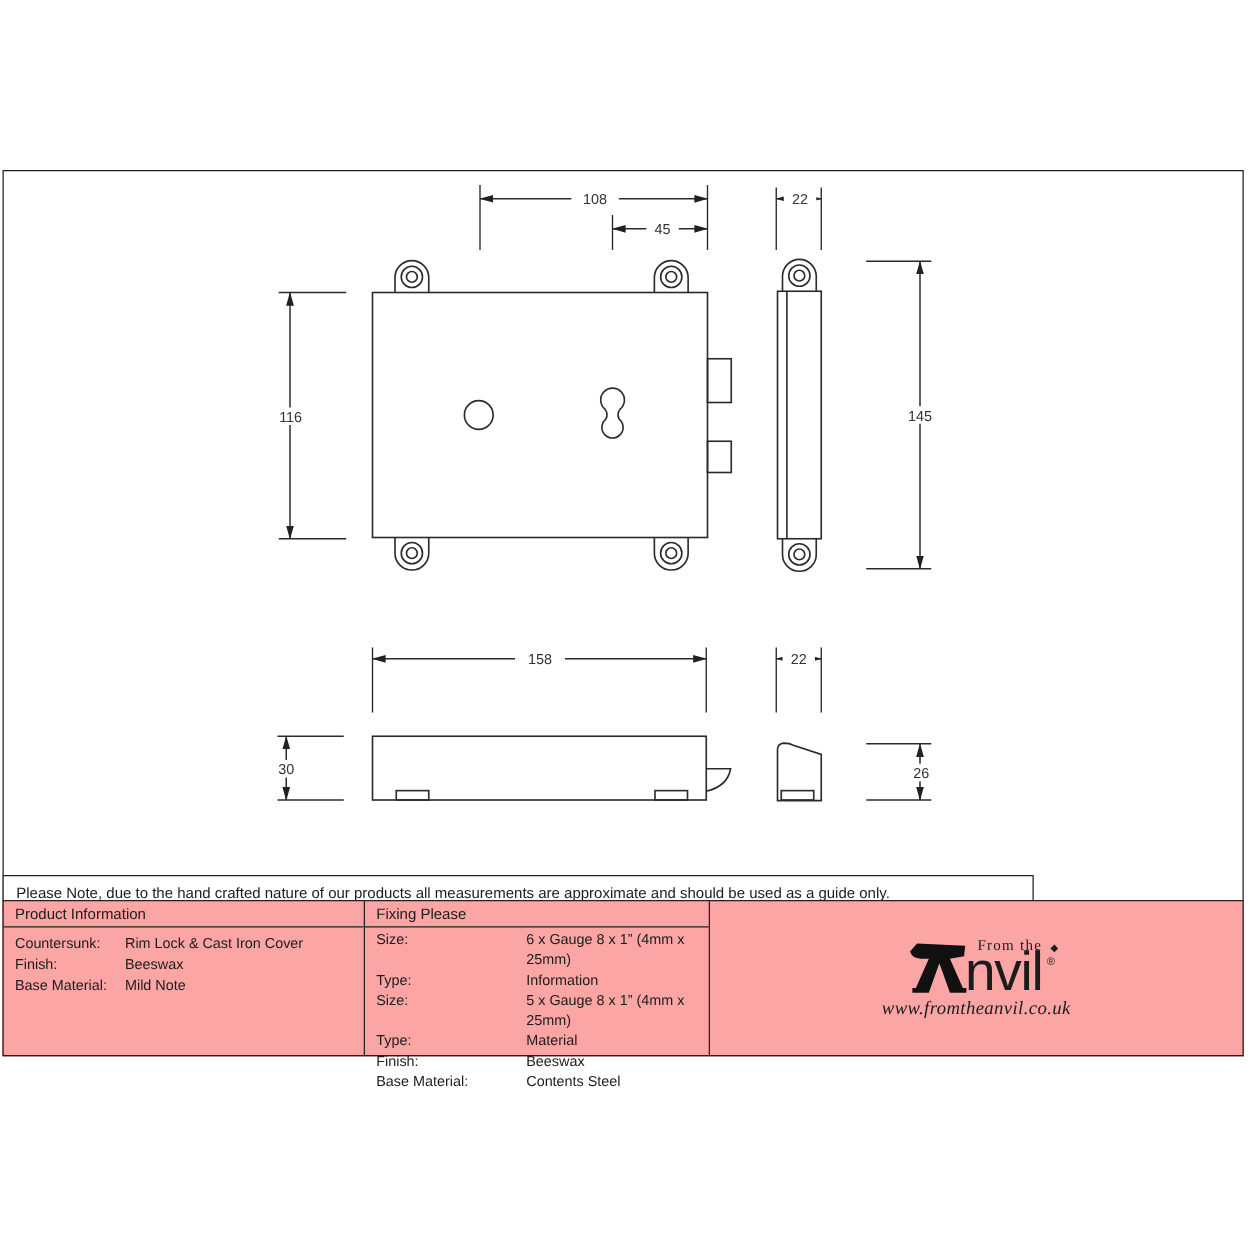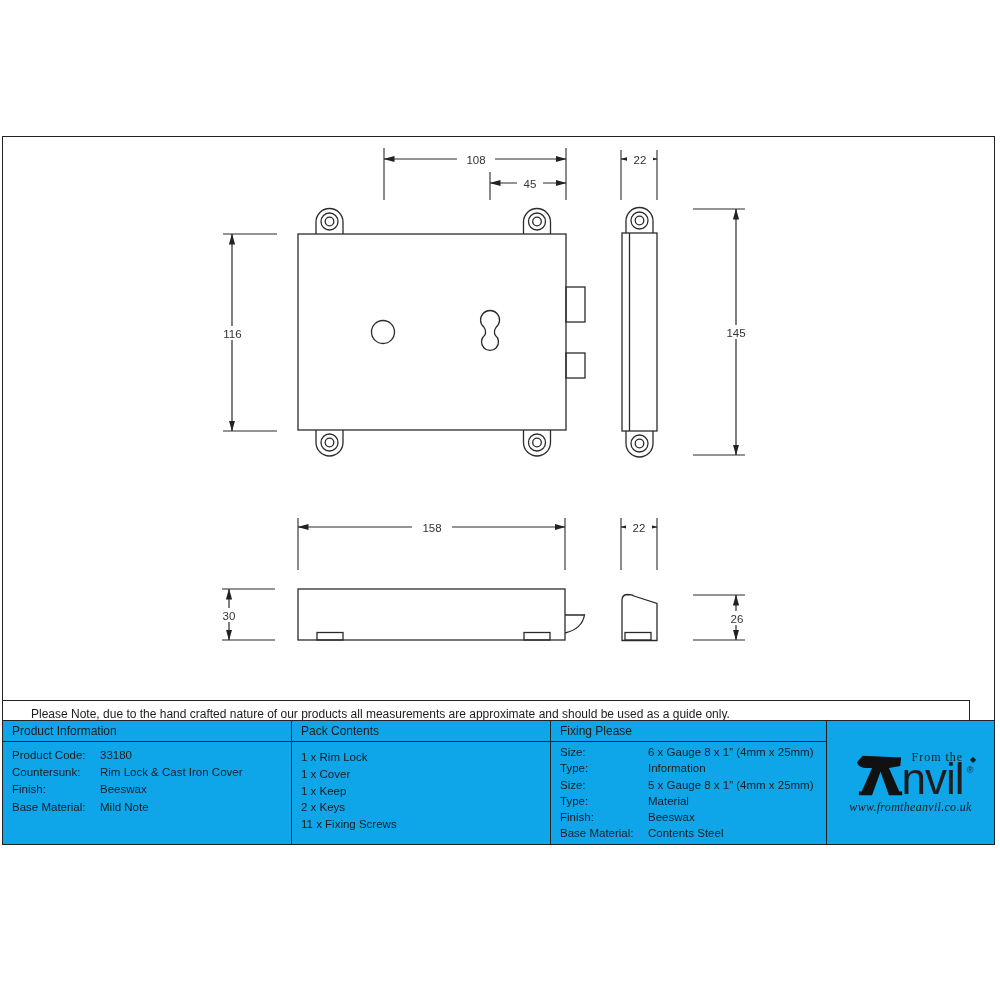--- a/index.html
+++ b/index.html
@@ -1,55 +1,55 @@
 <!DOCTYPE html>
 <html><head>
 <meta charset="utf-8">
 <style>
   html,body{margin:0;padding:0;background:#ffffff;}
   .page{position:relative;width:1000px;height:1000px;background:#ffffff;overflow:hidden;
         font-family:"Liberation Sans", sans-serif;color:#1c1c1c;}
   .drawing-svg{position:absolute;left:0;top:0;width:1000px;height:1000px;}
   .frame{position:absolute;left:2px;top:136px;width:993px;height:709px;
          border:1.5px solid #222;box-sizing:border-box;}
-  .note-box{position:absolute;left:2px;top:700px;width:968px;height:30px;
+  .note-box{position:absolute;left:2px;top:700px;width:825px;height:30px;
             border:1.5px solid #222;box-sizing:border-box;background:#fff;
-            font-size:12px;line-height:26px;padding-left:28px;}
+            font-size:12px;line-height:26px;padding-left:10px;}
   .spec-table{position:absolute;left:2px;top:720px;width:993px;height:125px;
-              border:1.5px solid #222;box-sizing:border-box;background:#0ea5e9;
+              border:1.5px solid #222;box-sizing:border-box;background:#fca5a5;
               display:flex;}
   .col{box-sizing:border-box;height:100%;}
   .col + .col{border-left:1.5px solid #222;}
   .col-product{width:288px;}
   .col-pack{width:259px;}
   .col-screws{width:276px;}
   .col-logo{flex:1;display:flex;align-items:center;justify-content:center;}
   .col-header{height:21px;border-bottom:1.5px solid #222;box-sizing:border-box;
               font-size:12px;line-height:20px;padding-left:9px;}
   .col-body{padding:5px 0 0 9px;font-size:11.5px;}
   .kv-row{display:flex;line-height:17.2px;}
   .kv-label{width:88px;flex:0 0 88px;}
   .kv-value{flex:1;padding-right:4px;}
   .col-screws .col-body{padding-top:2px;}
-  .col-screws .kv-row{line-height:16.3px;}
+  .col-screws .kv-row{line-height:16.3px;gap:32px;}
   .col-screws .kv-label{width:88px;flex:0 0 88px;}
   .pack-item{line-height:16.8px;}
   .col-pack .col-body{padding-top:7px;}
   
   .logo{display:flex;flex-direction:column;align-items:center;}
   .logo-row{display:flex;align-items:flex-end;}
   .anvil-glyph{width:47px;height:45px;margin-right:-3px;position:relative;top:2px;}
   .logo-right{display:flex;flex-direction:column;align-items:flex-start;}
   .logo-tagline{font-family:"Liberation Serif", serif;font-size:12px;letter-spacing:1px;
                 margin-left:10px;line-height:12px;position:relative;}
   .logo-diamond{position:absolute;right:-14px;top:3px;font-size:8px;}
   .logo-word{font-family:Liberation Sans, sans-serif;font-size:44px;line-height:32px;
              position:relative;letter-spacing:-1px;}
   .logo-reg{position:absolute;right:-10px;top:-9px;font-size:9px;letter-spacing:0;}
-  .logo-url{font-family:"Liberation Serif", serif;font-style:italic;font-size:12px;
+  .logo-url{font-family:"Liberation Serif", serif;font-style:italic;font-size:15px;
             margin-top:5px;letter-spacing:0.3px;}
 </style>
 </head>
 <body>
 
 <div class="page">
 
   <svg class="drawing-svg" viewBox="0 0 1000 1000">
     <defs>
       <marker id="arr" markerWidth="12" markerHeight="8" refX="10.5" refY="4" orient="auto-start-reverse" markerUnits="userSpaceOnUse">
@@ -167,48 +167,34 @@
   <div class="note-box">
     <span>Please Note, due to the hand crafted nature of our products all measurements are approximate and should be used as a guide only.</span>
   </div>
 
   <div class="spec-table">
 
     <div class="col col-product">
       <div class="col-header">Product Information</div>
       <div class="col-body">
         <div class="kv-row">
-          <span class="kv-label">Product Code:</span>
-          <span class="kv-value">33180</span>
-        </div>
-        <div class="kv-row">
           <span class="kv-label">Countersunk:</span>
           <span class="kv-value">Rim Lock &amp; Cast Iron Cover</span>
         </div>
         <div class="kv-row">
           <span class="kv-label">Finish:</span>
           <span class="kv-value">Beeswax</span>
         </div>
         <div class="kv-row">
           <span class="kv-label">Base Material:</span>
           <span class="kv-value">Mild Note</span>
         </div>
       </div>
     </div>
 
-    <div class="col col-pack">
-      <div class="col-header">Pack Contents</div>
-      <div class="col-body">
-        <div class="pack-item">1 x Rim Lock</div>
-        <div class="pack-item">1 x Cover</div>
-        <div class="pack-item">1 x Keep</div>
-        <div class="pack-item">2 x Keys</div>
-        <div class="pack-item">11 x Fixing Screws</div>
-      </div>
-    </div>
 
     <div class="col col-screws">
       <div class="col-header">Fixing Please</div>
       <div class="col-body">
         <div class="kv-row">
           <span class="kv-label">Size:</span>
           <span class="kv-value">6 x Gauge 8 x 1” (4mm x 25mm)</span>
         </div>
         <div class="kv-row">
           <span class="kv-label">Type:</span>

